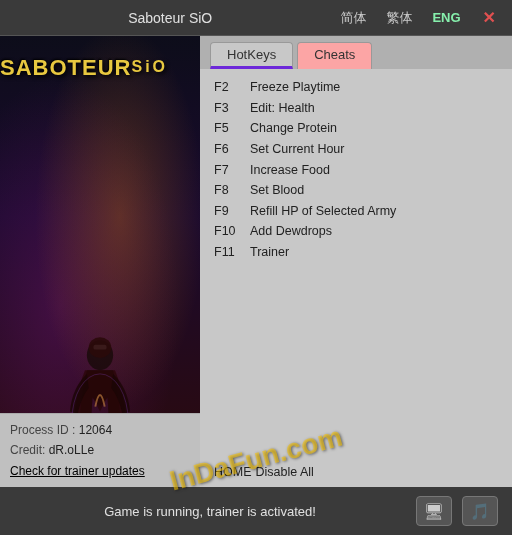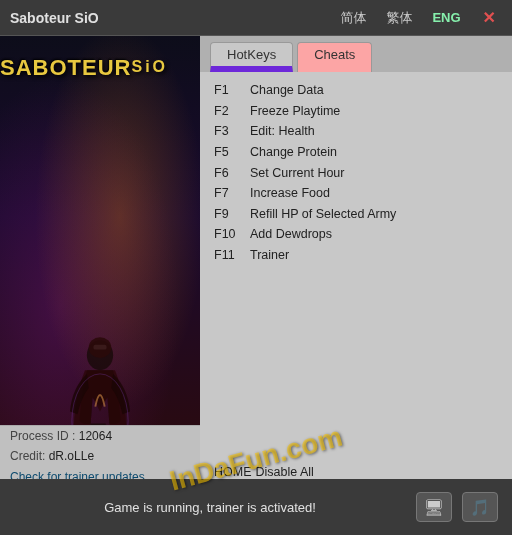--- a/index.html
+++ b/index.html
@@ -17,22 +17,23 @@
       display: flex;
       align-items: center;
       background: #3a3a3a;
       height: 36px;
       padding: 0 10px;
       border-bottom: 1px solid #555;
     }
     #title-text {
       color: #e0e0e0;
       font-size: 14px;
-      font-weight: bold;
+      font-weight: normal;
       flex: 1;
+      text-align: center;
     }
     .lang-btn {
       color: #ccc;
       font-size: 13px;
       margin: 8px 6px;
       cursor: pointer;
       background: none;
       border: none;
       padding: 2px 4px;
     }
@@ -131,21 +132,21 @@
       font-size: 13px;
       color: #333;
       cursor: pointer;
       background: #fca5a5;
       border-radius: 4px 4px 0 0;
       border: 1px solid #999;
       border-bottom: none;
     }
     .tab.active {
       background: #c8c8c8;
-      border-bottom: 6px solid #6d28d9;
+      border-bottom: 3px solid #6d28d9;
     }
 
     
     #hotkeys-list {
       padding: 8px 14px;
       flex: 1;
     }
     .hotkey-item {
       display: flex;
       align-items: baseline;
@@ -170,33 +171,33 @@
     }
     .info-line {
       font-size: 12px;
       color: #222;
       line-height: 1.7;
     }
     .info-label {
       color: #444;
     }
     .trainer-link {
-      color: #0c4a6e;
+      color: #000000;
       text-decoration: underline;
       cursor: pointer;
       font-size: 12px;
     }
 
     
     #status-bar {
       position: absolute;
       bottom: 0;
       left: 0;
       right: 0;
-      height: 56px;
+      height: 48px;
       background: #3a3a3a;
       display: flex;
       align-items: center;
       padding: 16px 14px;
       gap: 10px;
     }
     #status-text {
       flex: 1;
       color: #e0e0e0;
       font-size: 13px;
@@ -232,21 +233,21 @@
       z-index: 10;
     }
 
     
     #left-info {
       position: absolute;
       left: 0;
       bottom: 48px;
       width: 200px;
       background: #c0c0c0;
-      padding: 0 10px;
+      padding: 6px 10px;
       border-top: 1px solid #aaa;
     }
   </style>
 </head>
 <body>
 
 <div id="title-bar">
   <span id="title-text">Saboteur SiO</span>
   <button class="lang-btn">简体</button>
   <button class="lang-btn">繁体</button>
@@ -286,43 +287,43 @@
   </div>
 
   <div id="right-panel">
 
     <div id="tabs">
       <div class="tab active">HotKeys</div>
       <div class="tab">Cheats</div>
     </div>
 
     <div id="hotkeys-list">
-    <div class="hotkey-item">
-          <span class="hotkey-key">F1</span>
-          <span class="hotkey-desc">Change Data</span>
-        </div>
         <div class="hotkey-item">
           <span class="hotkey-key">F2</span>
           <span class="hotkey-desc">Freeze Playtime</span>
         </div>
         <div class="hotkey-item">
           <span class="hotkey-key">F3</span>
           <span class="hotkey-desc">Edit: Health</span>
         </div>
         <div class="hotkey-item">
           <span class="hotkey-key">F5</span>
           <span class="hotkey-desc">Change Protein</span>
         </div>
         <div class="hotkey-item">
           <span class="hotkey-key">F6</span>
           <span class="hotkey-desc">Set Current Hour</span>
         </div>
         <div class="hotkey-item">
           <span class="hotkey-key">F7</span>
           <span class="hotkey-desc">Increase Food</span>
+        </div>
+        <div class="hotkey-item">
+          <span class="hotkey-key">F8</span>
+          <span class="hotkey-desc">Set Blood</span>
         </div>
         <div class="hotkey-item">
           <span class="hotkey-key">F9</span>
           <span class="hotkey-desc">Refill HP of Selected Army</span>
         </div>
         <div class="hotkey-item">
           <span class="hotkey-key">F10</span>
           <span class="hotkey-desc">Add Dewdrops</span>
         </div>
         <div class="hotkey-item">

